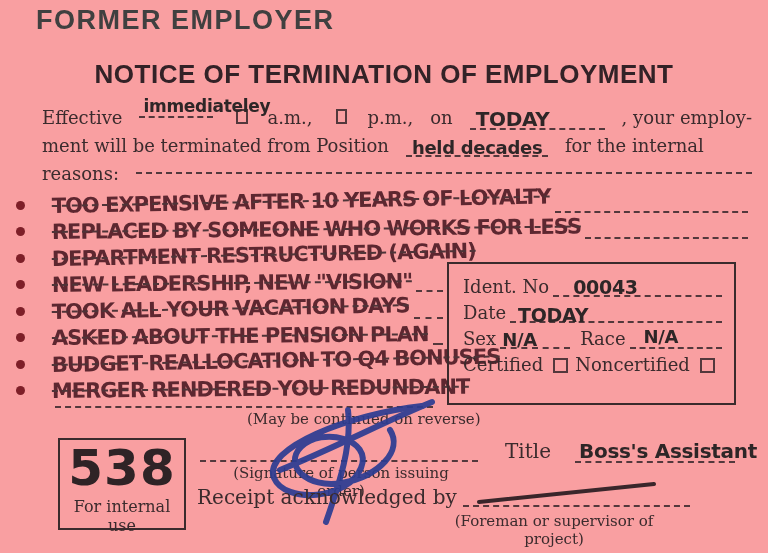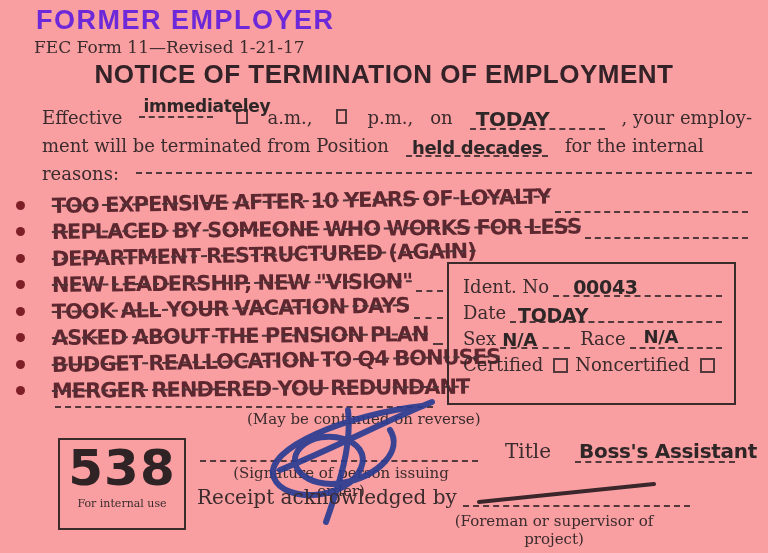--- a/index.html
+++ b/index.html
@@ -12,21 +12,21 @@
     --blue:#2b3c92;
   }
   html,body{margin:0;padding:0;background:#e8e8e8;}
   .page{
     position:relative;width:768px;height:553px;background:var(--paper);
     overflow:hidden;font-family:"DejaVu Serif",serif;color:var(--ink);
   }
   .sans{font-family:"Liberation Sans","DejaVu Sans",sans-serif;}
   .hand{font-family:"DejaVu Sans",sans-serif;font-weight:bold;color:var(--hand);letter-spacing:-0.3px;}
   .abs{position:absolute;}
-  .brand{left:36px;top:5px;font-weight:bold;font-size:27px;letter-spacing:1.5px;color:#6d28d9;}
+  .brand{left:36px;top:5px;font-weight:bold;font-size:27px;letter-spacing:1.5px;color:#404040;}
   .formno{left:34px;top:37px;font-size:17px;}
   .doc-title{left:0;top:59px;width:100%;text-align:center;font-weight:bold;font-size:26px;letter-spacing:0.5px;color:#332227;}
   .pline{left:42px;right:16px;display:flex;align-items:center;gap:17px;font-size:18px;white-space:nowrap;}
   .fill{border-bottom:2px dashed var(--dash);position:relative;display:inline-block;}
   .fill .on-line{display:inline-block;transform:translateY(3px);padding-left:6px;font-size:20px;}
   .fill .above{position:absolute;left:4px;top:-20px;font-size:17px;}
   .cbx{display:inline-block;width:11px;height:11px;border:2px solid var(--dash);margin:0 3px 2px 6px;vertical-align:-1px;}
   .reason-row{position:absolute;left:12px;display:flex;align-items:flex-end;height:26px;}
   .reason-row.long{width:736px;}
   .reason-row.short{width:431px;}
@@ -45,35 +45,34 @@
     left:447px;top:262px;width:289px;height:143px;border:2px solid #3b2b2d;
     box-sizing:border-box;padding:7px 12px 0 14px;font-size:18px;
   }
   .ibox .row{display:flex;align-items:flex-end;height:26px;white-space:nowrap;gap:4px;}
   .ibox .fill{flex:1;}
   .ibox .fill.fw{flex:0 0 auto;}
   .bigbox{
     left:58px;top:438px;width:128px;height:92px;border:2px solid #3b2b2d;box-sizing:border-box;text-align:center;
   }
   .bigbox .num{font-family:"DejaVu Sans",sans-serif;font-weight:bold;font-size:50px;line-height:56px;letter-spacing:1px;color:#2f2326;}
-  .bigbox .cap{font-size:11px;margin-top:1px;}
+  .bigbox .cap{font-size:16px;margin-top:1px;}
   .titlefield{left:505px;top:437px;display:flex;align-items:flex-end;gap:24px;font-size:20px;}
   .titlefield .fill{width:160px;}
   .titlefield .on-line{font-size:20px;transform:translateY(2px);padding-left:4px;white-space:nowrap;}
   .receipt{left:197px;top:485px;width:493px;display:flex;align-items:flex-end;gap:6px;font-size:20px;white-space:nowrap;justify-content:flex-end;}
   .receipt .fill{flex:1;margin-bottom:2px;}
   svg{display:block;}
 </style>
 </head>
 <body>
 
 <div class="page">
 
   <div class="abs brand sans">FORMER EMPLOYER</div>
-  <div class="abs formno">FEC Form 11—Revised 1-21-17</div>
   <div class="abs doc-title sans">NOTICE OF TERMINATION OF EMPLOYMENT</div>
 
   <div class="abs pline" style="top:102px;height:30px;">
     <span>Effective</span>
     <span class="fill" style="width:102px;">
       <span class="above hand">immediateley</span>
     </span>
     <span class="cbx"></span>
     <span>a.m.,</span>
     <span class="cbx"></span>

